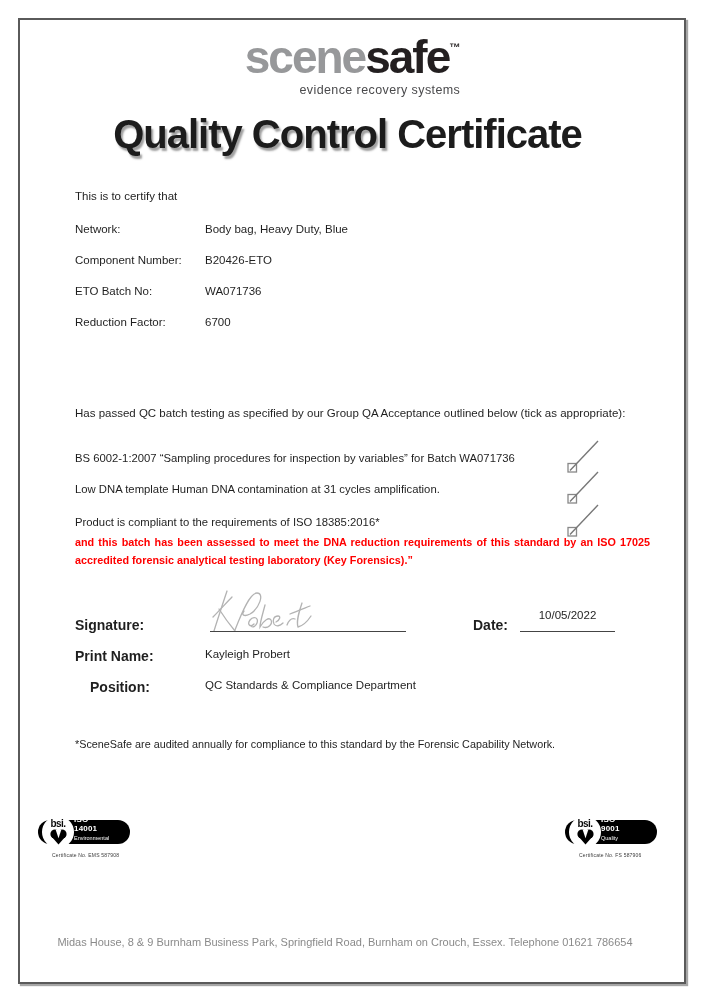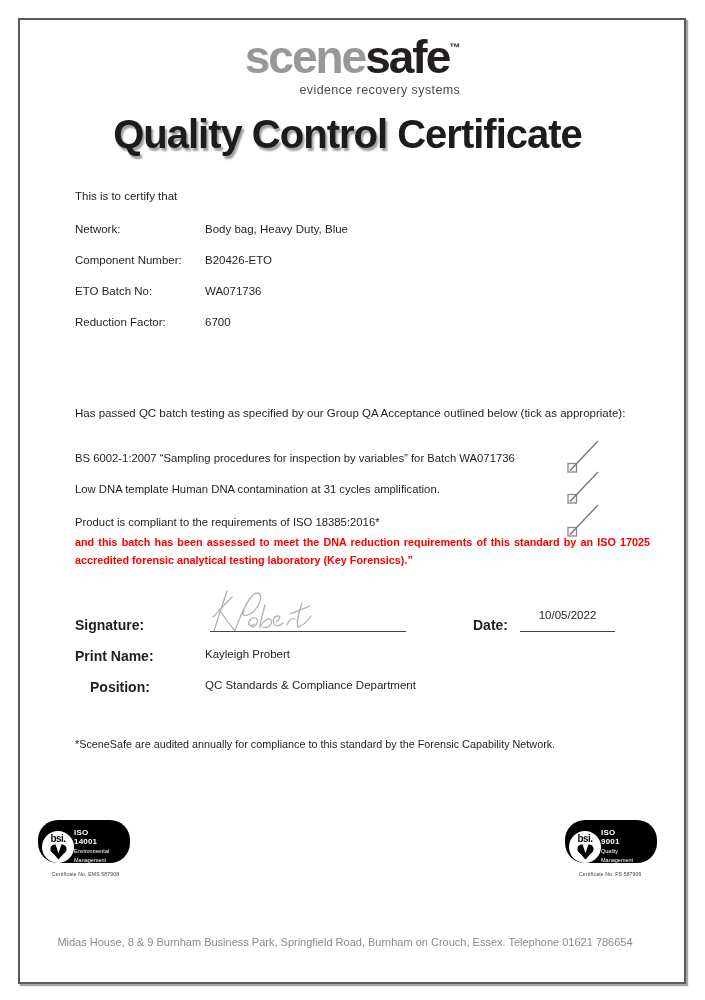--- a/index.html
+++ b/index.html
@@ -65,22 +65,22 @@
   .pn-label     { position:absolute; left:75px;  top:648px; }
   .pn-value     { position:absolute; left:205px; top:648px; font-size:11.5px; }
   .pos-label    { position:absolute; left:82px;  top:679px;margin-left:8px; }
   .pos-value    { position:absolute; left:205px; top:679px; font-size:11.5px; }
   .footnote { position:absolute; left:75px; top:738px; font-size:10.8px; }
   
   .badge-block { position:absolute; top:820px; width:120px; }
   .badge-left  { left:38px; }
   .badge-right { left:565px; }
   .badge {
-    width:92px; height:43px; background:#000; border-radius:20px;
-    display:flex; align-items:flex-end;
+    width:92px; height:24px; background:#000; border-radius:20px;
+    display:flex; align-items:center;
   }
   .badge-circle {
     width:32px; height:32px; background:#fff; border-radius:50%;
     margin-left:4px; flex:0 0 32px;
     display:flex; flex-direction:column; align-items:center;
   }
   .badge-bsi { font-size:10px; font-weight:700; color:#0a0a0a; line-height:10px; margin-top:3px; letter-spacing:-0.5px; }
   .badge-text { color:#ffffff; line-height:1; }
   .badge-iso  { font-size:8px;  font-weight:700; line-height:9px; letter-spacing:0.2px; }
   .badge-desc { font-size:5.5px; line-height:6.5px; margin-top:2px; }

